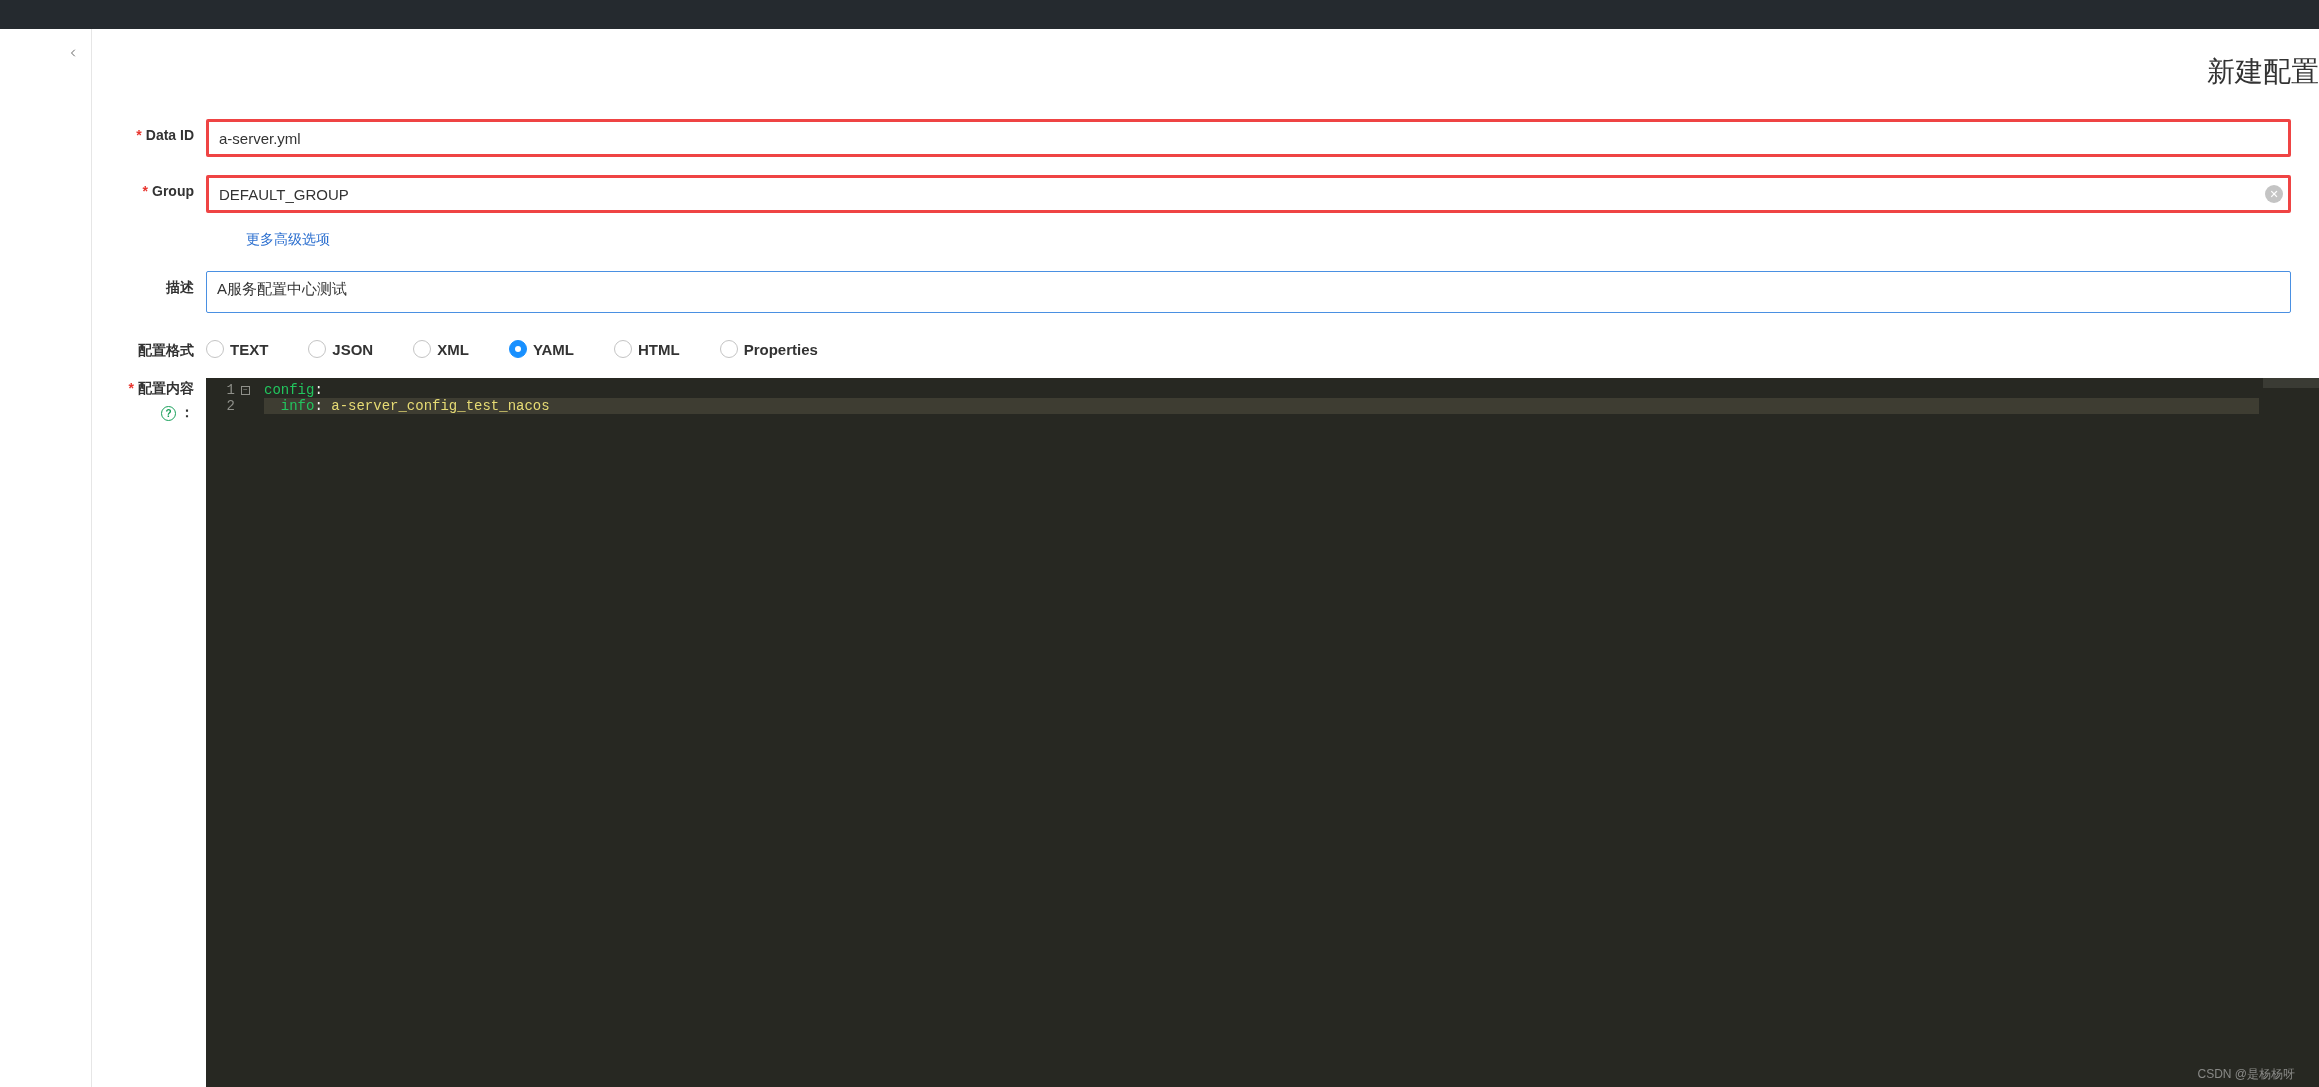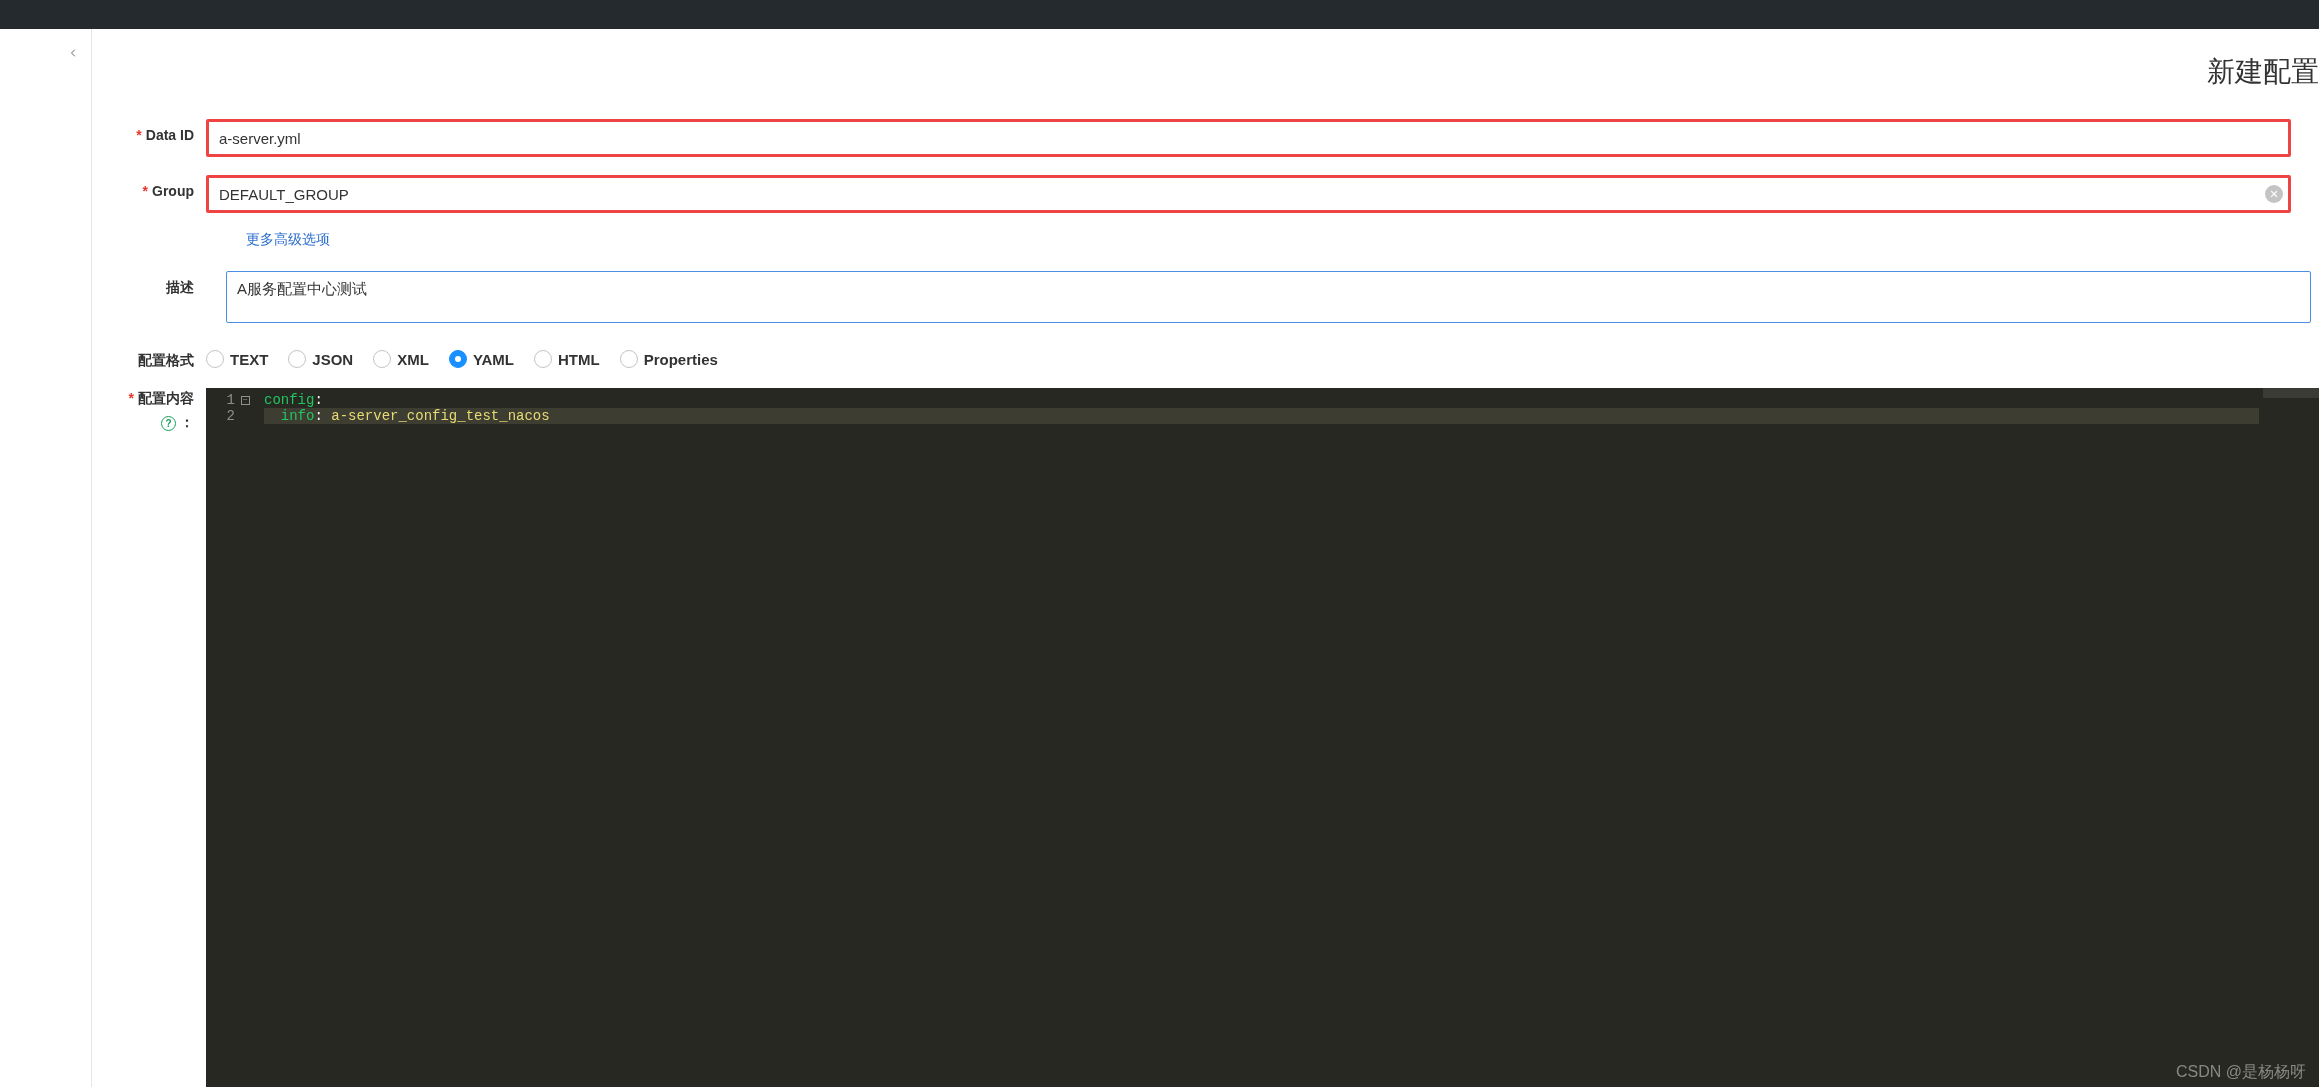--- a/index.html
+++ b/index.html
@@ -79,30 +79,29 @@
     height: 38px;
     border: 3px solid #ef4444;
     border-radius: 2px;
     padding: 0 32px 0 10px;
     font-size: 15px;
     color: #333;
     outline: none;
   }
   .textarea-input {
     width: 100%;
-    height: 52px;
+    height: 42px;
     border: 1px solid #4a90e2;
     border-radius: 2px;
     padding: 8px 10px;
     font-size: 15px;
     color: #333;
     outline: none;
     resize: none;
     font-family: inherit;
-    margin-left: 20px;
   }
   .clear-btn {
     position: absolute;
     right: 36px;
     top: 50%;
     transform: translateY(-50%);
     width: 18px;
     height: 18px;
     border-radius: 50%;
     background: #c4c4c4;
@@ -121,21 +120,21 @@
   }
   .link-row .spacer { width: 90px; flex-shrink: 0; }
   .adv-link {
     color: #2a6ecf;
     cursor: pointer;
     font-size: 14px;
   }
   .radio-group {
     display: flex;
     align-items: center;
-    gap: 20px;
+    gap: 40px;
     padding-top: 6px;
   }
   .radio-item {
     display: flex;
     align-items: center;
     gap: 6px;
     cursor: pointer;
     font-weight: 600;
     font-size: 15px;
     color: #333;
@@ -262,24 +261,24 @@
   .minimap-corner {
     position: absolute;
     top: 0;
     right: 0;
     width: 56px;
     height: 10px;
     background: #3a3b34;
   }
   .watermark {
     position: fixed;
-    right: 13px;
+    right: 24px;
     bottom: 4px;
     color: rgba(200,200,200,0.6);
-    font-size: 16px;
+    font-size: 12px;
     pointer-events: none;
   }
 </style>
 </head>
 <body>
 
 <div class="top-bar"></div>
 
 <div class="page">
 

